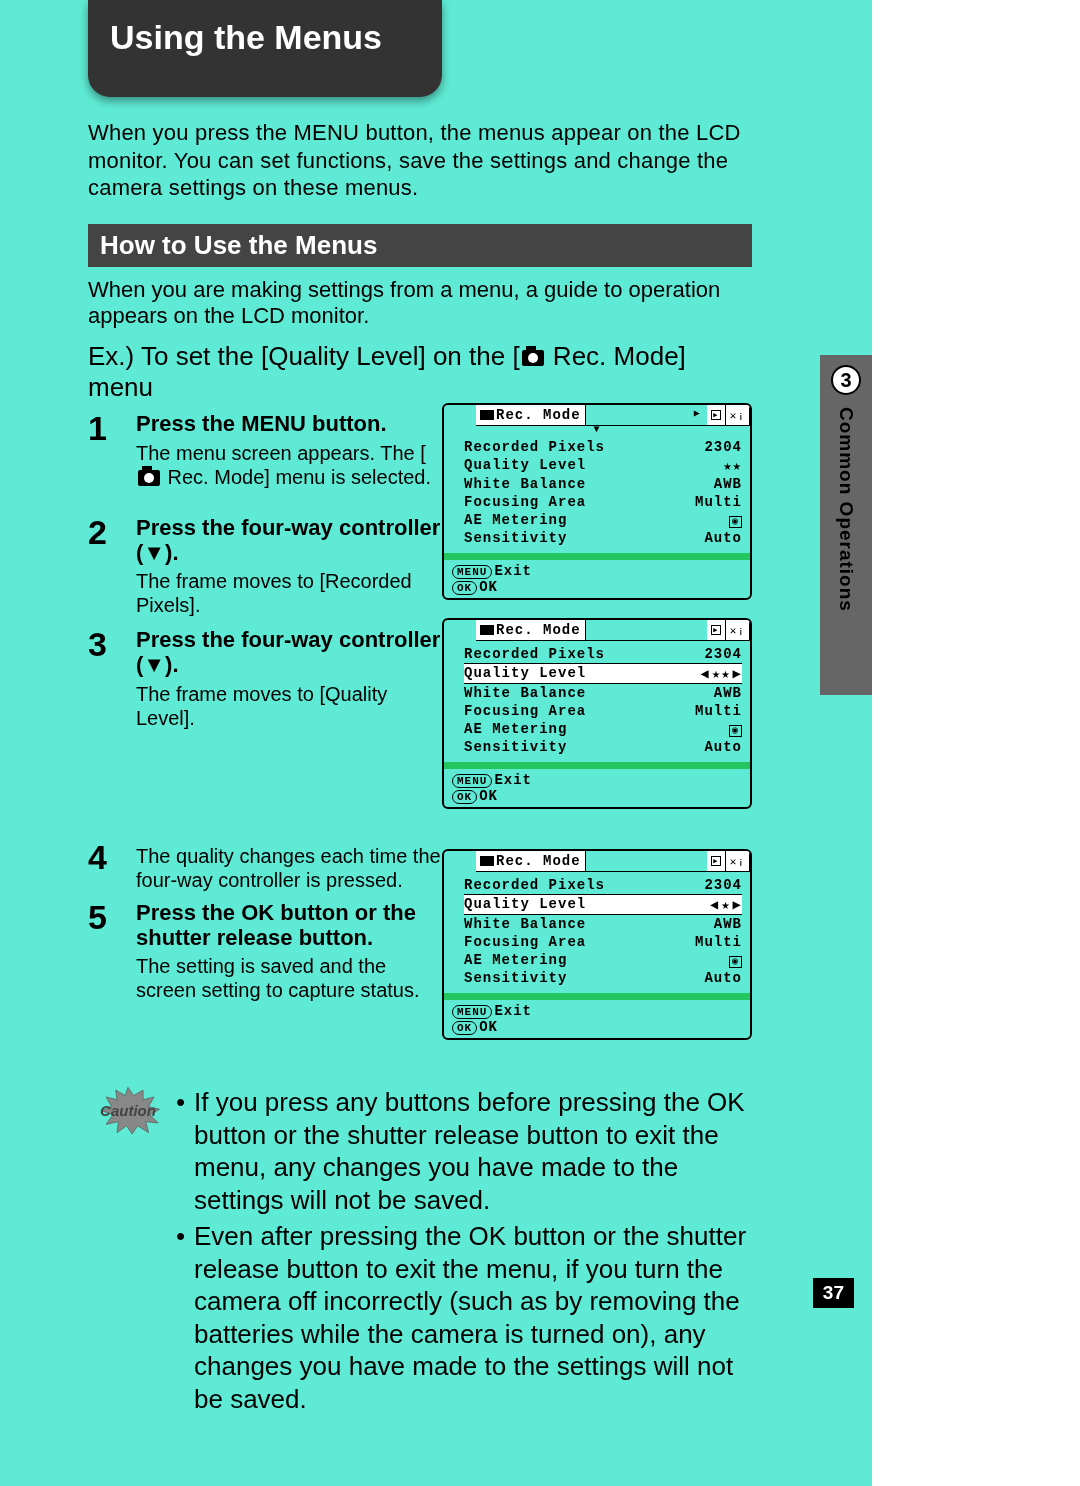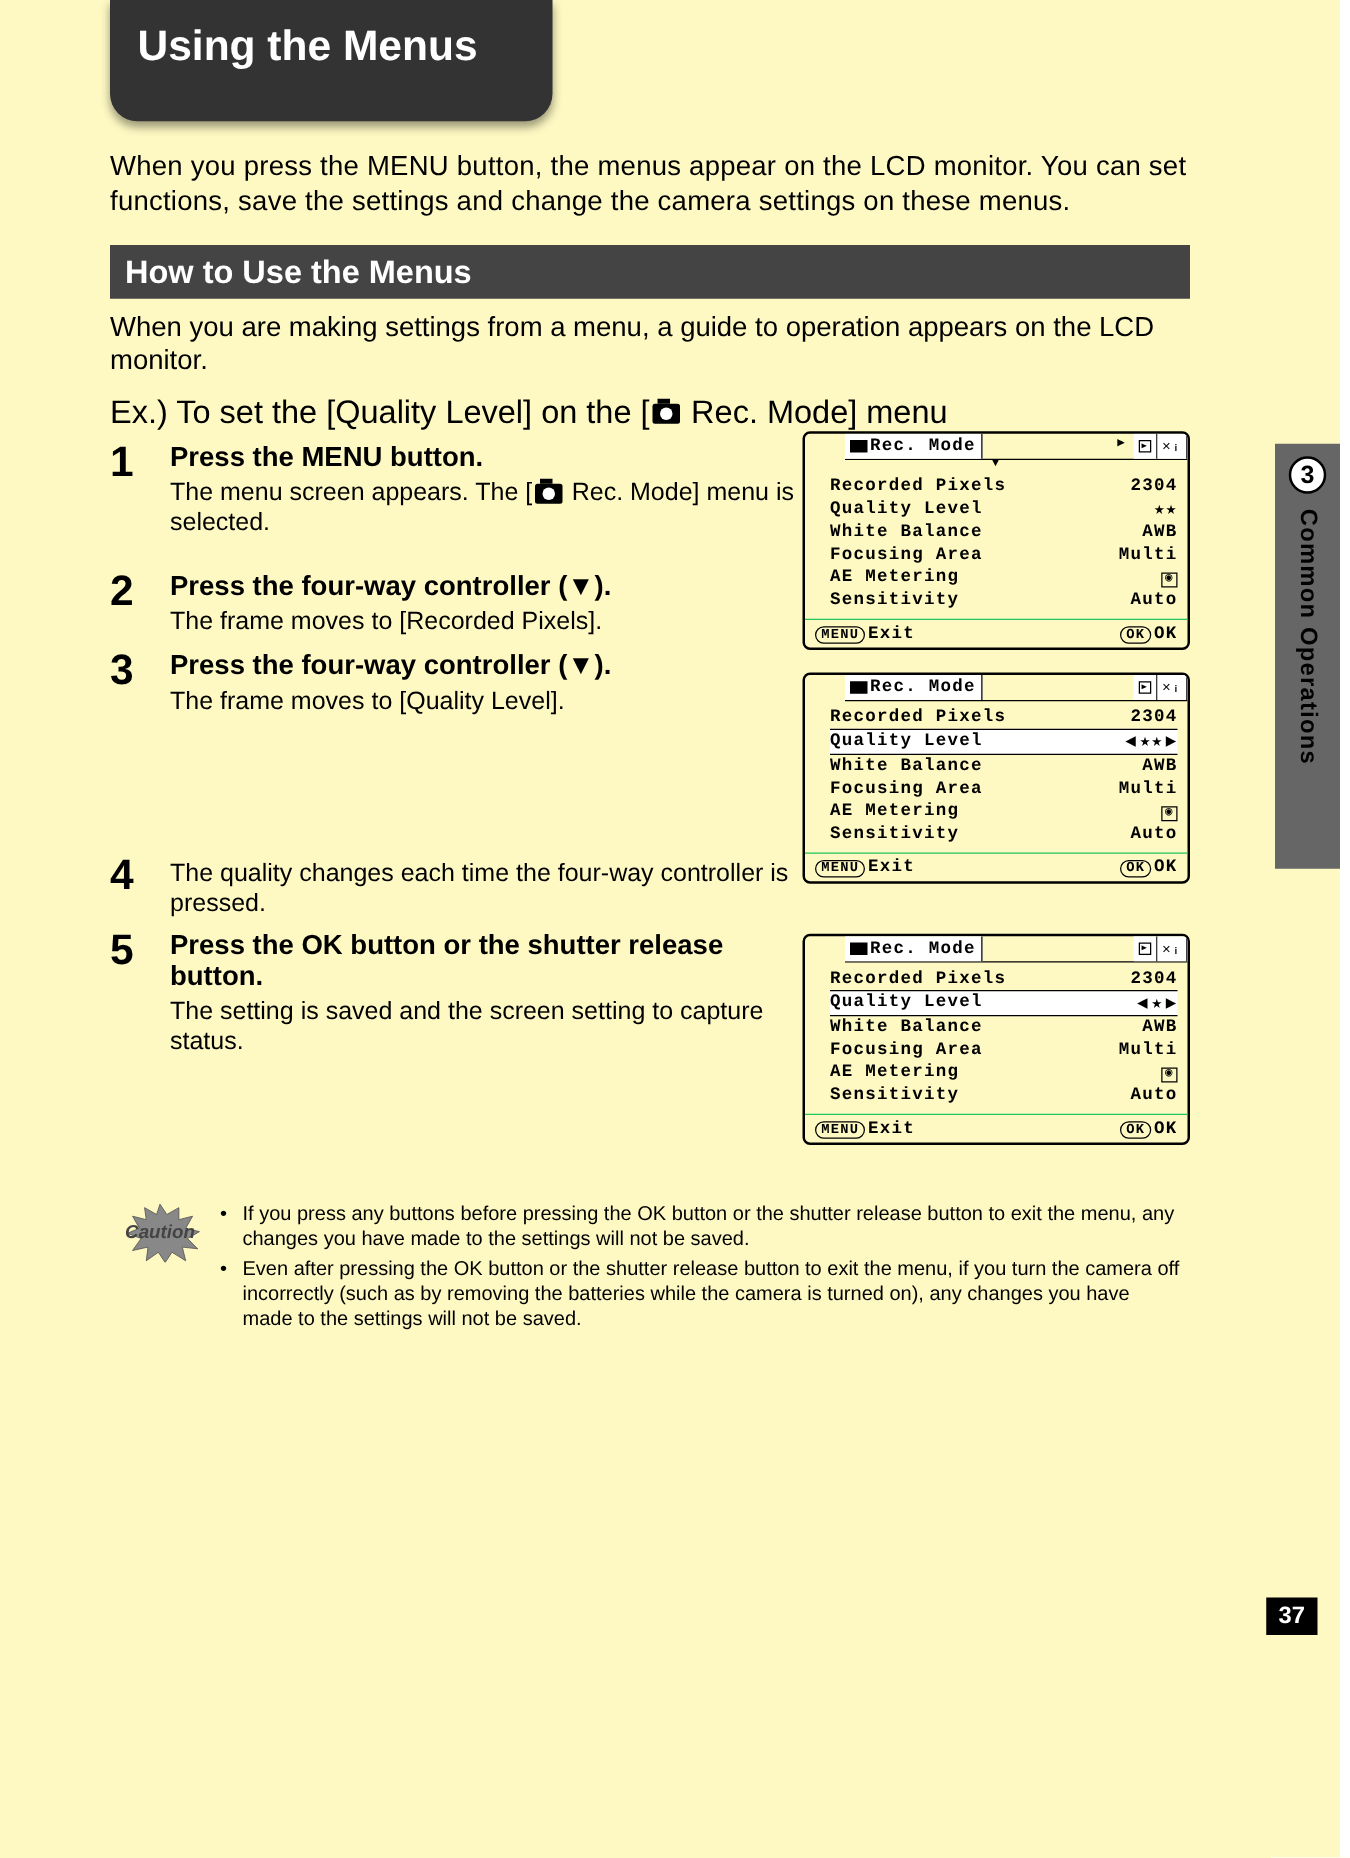--- a/index.html
+++ b/index.html
@@ -1,17 +1,17 @@
 <!DOCTYPE html>
 <html><head>
 <meta charset="utf-8">
 <style>
   * { box-sizing: border-box; margin: 0; padding: 0; }
   html, body { width: 1080px; font-family: Arial, Helvetica, sans-serif; background: #fff; color: #000; }
-  .page { position: relative; width: 1072px; min-height: 1486px; background: #fef9c3; }
+  .page { position: relative; width: 872px; min-height: 1486px; background: #5eead4; }
   .side-tab { position: absolute; right: 0; top: 355px; width: 52px; height: 340px; background: #666; display:flex; flex-direction:column; align-items:center; padding-top:10px; }
   .side-tab .num-circle { width: 30px; height: 30px; border: 2px solid #000; border-radius: 50%; background:#fff; display:flex; align-items:center; justify-content:center; font-size:20px; font-weight:bold; margin-bottom:12px;}
   .side-tab .vtext { writing-mode: vertical-rl; text-orientation: mixed; font-weight:bold; font-size:19px; color:#000; letter-spacing:1px;}
   .page-num { position:absolute; right:18px; bottom:178px; background:#000; color:#fff; font-weight:bold; font-size:19px; padding:4px 10px;}
   .content { padding: 0 88px 0 88px; padding-right: 120px; }
   .title-box { background:#333; color:#fff; border-radius:0 0 22px 22px; display:inline-block; padding:18px 60px 40px 22px; margin-left:0; margin-top:0; font-size:34px; font-weight:bold; box-shadow: 0 4px 8px rgba(0,0,0,0.4);}
   .intro { font-size:22px; margin-top:22px; line-height:1.25; letter-spacing:0.2px;}
   .section-bar { background:#444; color:#fff; font-size:26px; font-weight:bold; padding:6px 12px; margin-top:22px;}
   .sub-intro { font-size:22px; margin-top:10px; line-height:1.2;}
   .ex-line { font-size:26px; margin-top:12px;}
@@ -34,28 +34,28 @@
   .tab.inactive { background:#fff;}
   .tab .mini-cam { width:14px; height:10px; background:#000; position:relative; display:inline-block;}
   .tab .mini-play { width:10px; height:10px; border:1px solid #000; display:inline-flex; align-items:center; justify-content:center;}
   .tab .mini-play::after{content:"▶"; font-size:7px;}
   .tab .mini-tool { font-size:11px;}
   .menu-rows { padding:4px 8px 6px 20px;}
   .menu-row { display:flex; justify-content:space-between; padding:1px 0;}
   .menu-row.selected { border-bottom:1px solid #000; border-top:1px solid #000; background:#fff;}
   .menu-row .val { text-align:right;}
   .menu-row .arrow-wrap { display:inline-flex; align-items:center; gap:2px;}
-  .menu-footer { display:flex; justify-content:space-between; border-top:1px solid #22c55e; padding:3px 8px;}
+  .menu-footer { display:flex; border-top:7px solid #22c55e; padding:3px 8px;flex-direction:column;}
   .btn-chip { border:1px solid #000; border-radius:8px; padding:0 4px; font-size:11px; display:inline-block; margin-right:2px;}
   .down-arrow-tab { font-size:10px; margin-left:auto; padding:2px 6px;}
   .caution-row { display:flex; align-items:flex-start; gap:12px; margin-top:28px; padding:0 4px;}
   .caution-badge { width:72px; height:48px; position:relative; flex-shrink:0; display:flex; align-items:center; justify-content:center;}
   .caution-badge svg { width:72px; height:48px;}
   .caution-badge .ctext { position:absolute; font-style:italic; font-weight:bold; font-size:15px; color:#444;text-align:center;}
-  .caution-list { font-size:16px; line-height:1.25;}
+  .caution-list { font-size:26px; line-height:1.25;}
   .caution-list li { list-style: none; position:relative; padding-left:18px; margin-bottom:4px;}
   .caution-list li::before { content:"•"; position:absolute; left:0; top:0;}
   .metering-icon { display:inline-block; border:1px solid #000; padding:0 2px; font-size:10px; line-height:1;}
 </style>
 </head>
 <body>
 
 <div class="page">
 
   <div class="content">

